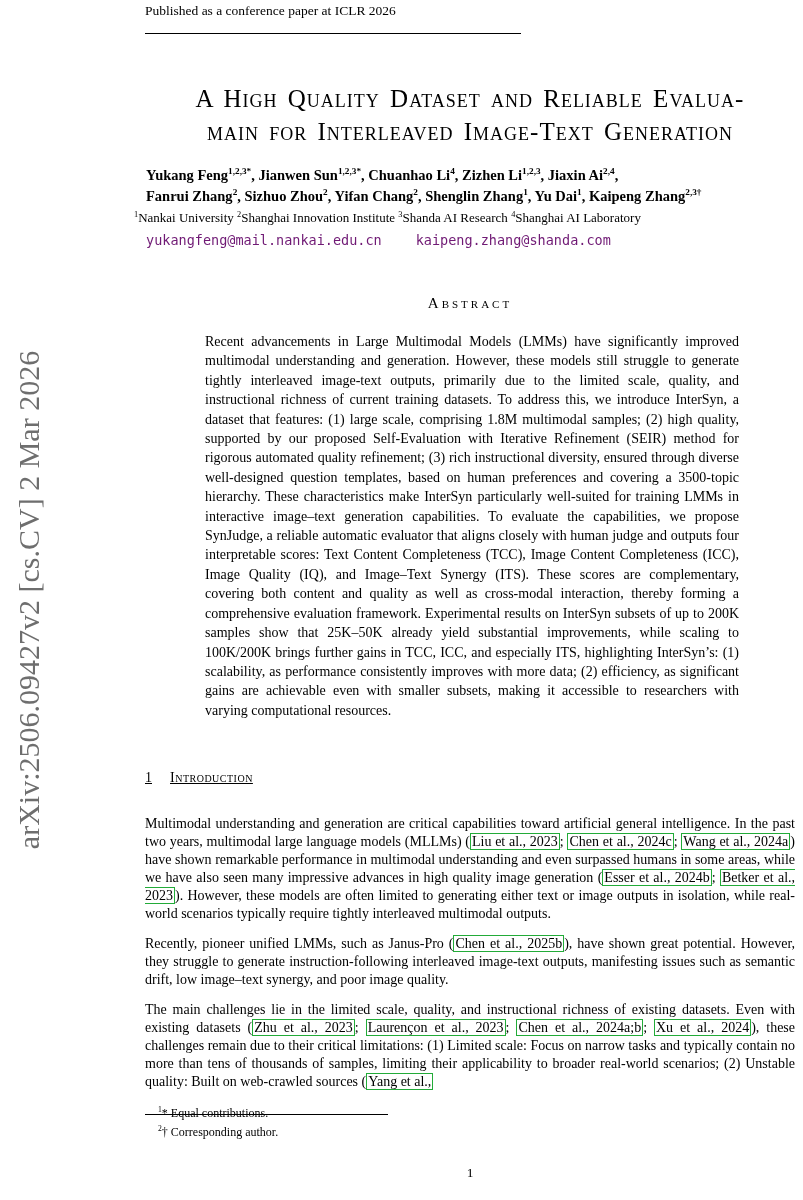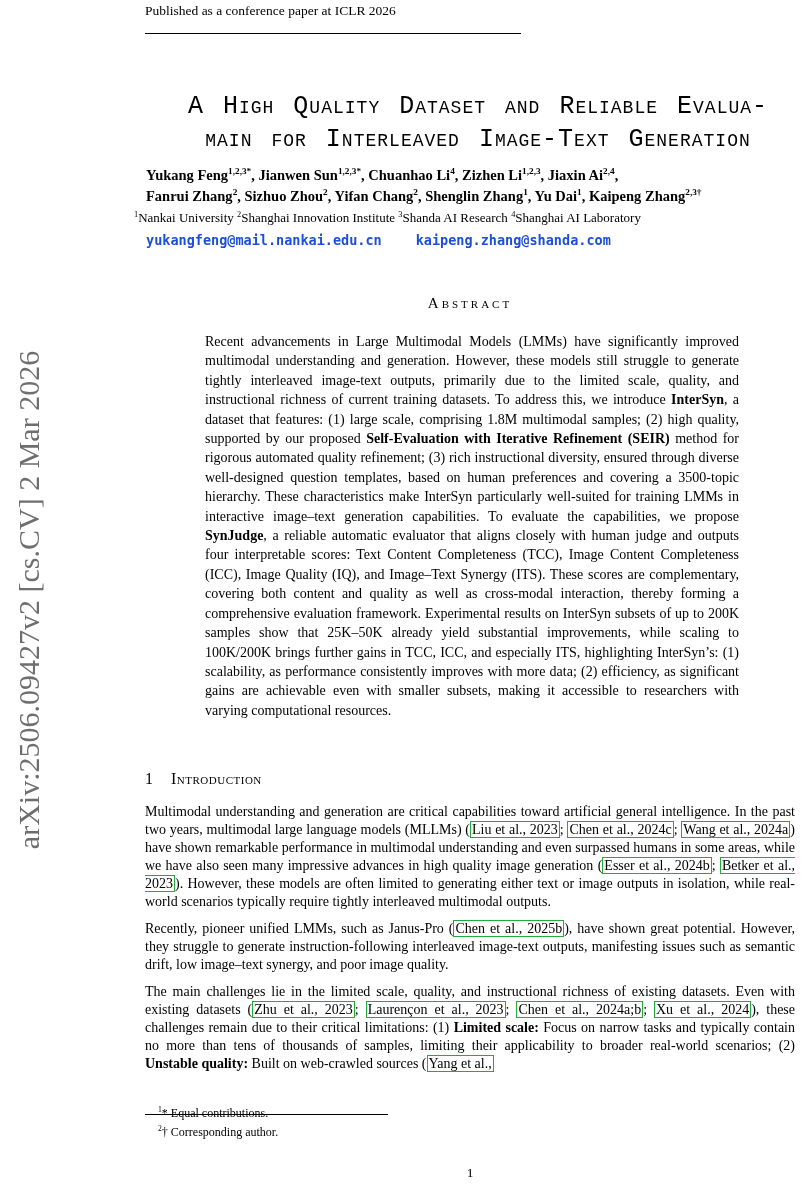--- a/index.html
+++ b/index.html
@@ -22,62 +22,62 @@
   .arxiv {
     position: absolute; left: 12px; top: 600px;
     transform: rotate(-90deg) translateX(-50%);
     transform-origin: 0 0;
     font-size: 30px;
     color: var(--wm, #6e6e6e);
     white-space: nowrap;
   }
 
   .title {
-    position: absolute; left: 145px; top: 82px; width: 650px; margin: 8px;
+    position: absolute; left: 145px; top: 82px; width: 650px; margin: 0;
     text-align: center; font-weight: normal;
     font-variant: small-caps;
     font-size: 25px; line-height: 33px;
-    letter-spacing: 1px; word-spacing: 3px; font-family: Liberation Mono, monospace;
+    letter-spacing: 1px; word-spacing: 3px;
   }
 
   .authors {
     position: absolute; left: 134px; top: 165px; width: 650px;
     font-size: 14.5px; line-height: 21px;
   }
   .author-row { font-weight: bold; padding-left: 12px; }
   sup { font-size: 64%; line-height: 0; vertical-align: super; }
   .affils { font-size: 13px; }
   .emails {
     font-family: "DejaVu Sans Mono", "Liberation Mono", monospace;
-    font-size: 13.5px; color: #1d4ed8; padding-left: 12px; margin-top: 2px; font-weight: bold;
+    font-size: 13.5px; color: #701a75; padding-left: 12px; margin-top: 2px;
   }
   .email + .email { margin-left: 34px; }
 
   .abs-head {
     position: absolute; left: 145px; top: 295px; width: 650px;
     text-align: center; font-variant: small-caps;
     font-size: 15px; letter-spacing: 3px;
   }
   .abs-body {
     position: absolute; left: 205px; top: 332px; width: 534px;
     text-align: justify; font-size: 14px; line-height: 19.4px;
   }
 
-  .sec-head { position: absolute; left: 145px; top: 770px; font-size: 16px; }
+  .sec-head { position: absolute; left: 145px; top: 770px; font-size: 14px; text-decoration: underline; }
   .sec-num { margin-right: 18px; }
   .sec-title { font-variant: small-caps; letter-spacing: 0.5px; }
 
   .intro {
     position: absolute; left: 145px; top: 803px; width: 650px;
     text-align: justify; font-size: 14px; line-height: 18px;
   }
-  .intro p { margin: 0 0 9px 0; }
+  .intro p { margin: 12px 0 9px 0; }
 
   .cite { border: 1px solid var(--cite, #22ab38); padding: 0 1px; }
-  .b { font-weight: bold; }
+  .b { font-weight: normal; }
 
   .fn-rule {
     position: absolute; left: 145px; top: 1114px; width: 243px;
     border-top: 1px solid #000;
   }
   .footnotes {
     position: absolute; left: 158px; top: 1104px;
     font-size: 12px; line-height: 19px;
   }
   .page-num {

